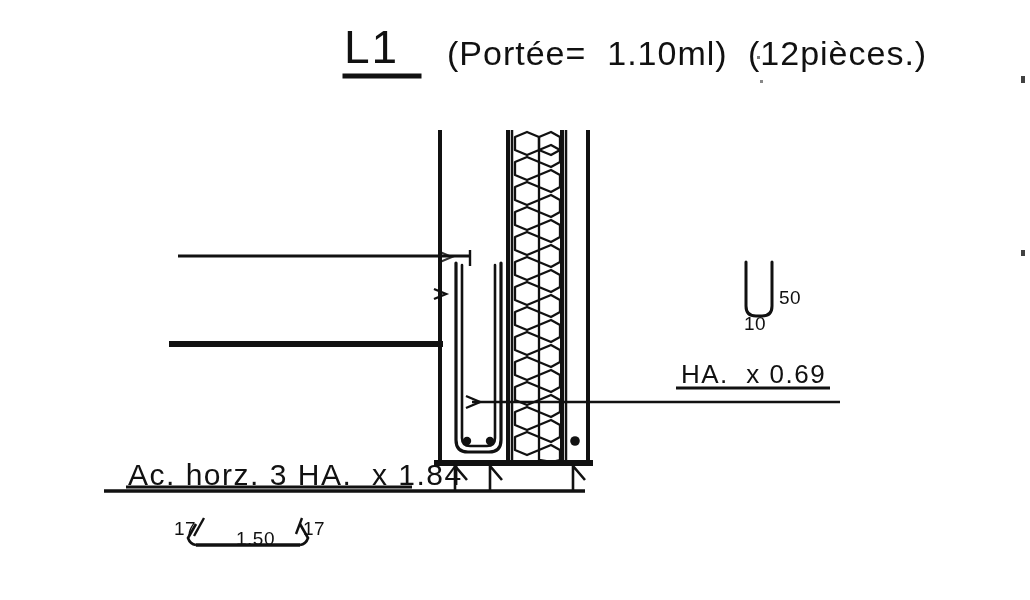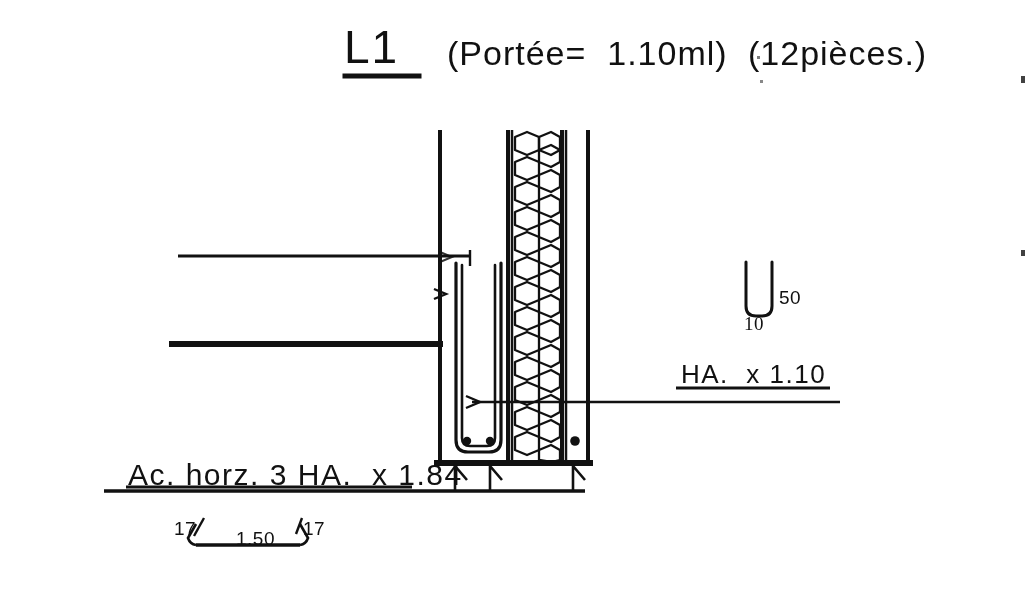--- a/index.html
+++ b/index.html
@@ -79,21 +79,20 @@
   #stirrup-h {
     left: 779px;
     top: 275px;
     font-size: 19px;
     margin-top: 12px;
   }
   #stirrup-w {
     left: 744px;
     top: 313px;
     font-size: 19px;
-    font-family: Liberation Serif, serif;
   }
 
   #dim-left-17 {
     left: 174px;
     top: 518px;
     font-size: 19px;
   }
   #dim-right-17 {
     left: 303px;
     top: 518px;
@@ -207,21 +206,21 @@
   </svg>
 
   <div class="txt" id="title-main">L1</div>
 
   <div class="txt" id="title-span">(Portée=  1.10ml)</div>
 
   <div class="txt" id="title-count">(12pièces.)</div>
 
   <div class="txt" id="label-ac-horz">Ac. horz. 3 HA.  x 1.84</div>
 
-  <div class="txt" id="label-ha-110">HA.  x 1.10</div>
+  <div class="txt" id="label-ha-110">HA.  x 0.69</div>
 
   <div class="txt" id="stirrup-h">50</div>
 
   <div class="txt" id="stirrup-w">10</div>
 
   <div class="txt" id="dim-left-17">17</div>
 
   <div class="txt" id="dim-right-17">17</div>
 
   <div class="txt" id="dim-total">1.50</div>

